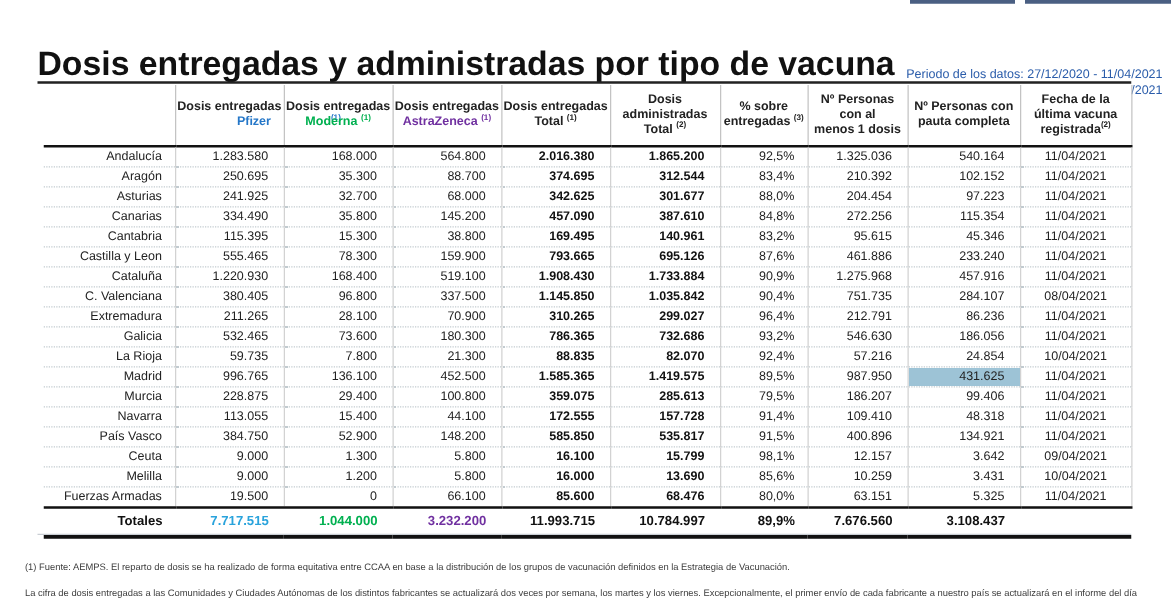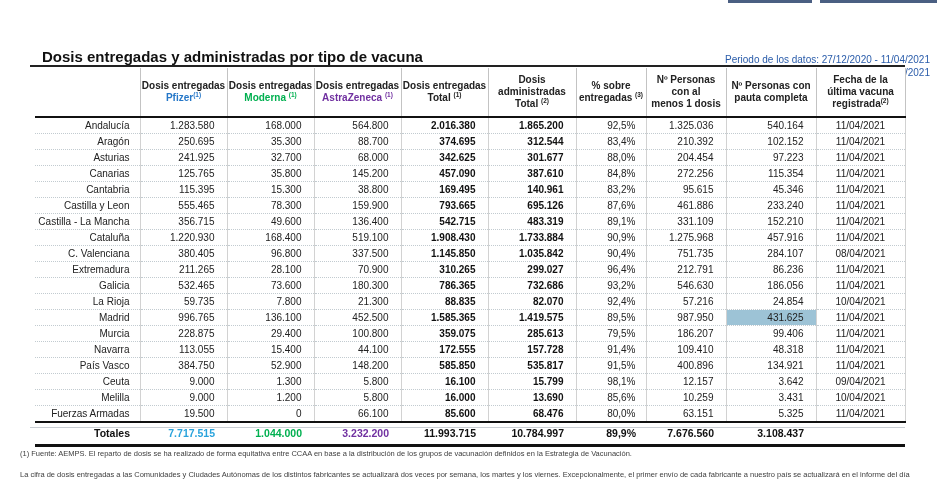--- a/index.html
+++ b/index.html
@@ -8,38 +8,38 @@
     font-family:"Liberation Sans", sans-serif;color:#1a1a1a;
   }
   
   .topbar{position:absolute;top:0;left:0;width:937px;height:34px;}
   .top-left{position:absolute;top:10px;left:8px;font-size:10px;color:var(--blue-note);}
   .top-right{position:absolute;top:6px;right:7px;text-align:right;font-size:10px;color:var(--blue-note);line-height:13px;margin-top:47px;}
   .corner-bar{position:absolute;top:0;height:3px;background:#4a5f82;}
   .corner-bar.b1{left:728px;width:84px;}
   .corner-bar.b2{left:820px;width:117px;}
   
-  .page-title{position:absolute;top:36px;left:30px;font-size:15px;font-weight:bold;color:#111;letter-spacing:0px;margin:12px;}
+  .page-title{position:absolute;top:36px;left:30px;font-size:27px;font-weight:bold;color:#111;letter-spacing:0px;margin:0;}
   .title-rule{position:absolute;top:65px;left:30px;width:875px;height:2px;background:#222;}
   
   table.doses{
     position:absolute;top:68px;left:35px;width:870px;
     border-collapse:collapse;table-layout:fixed;font-size:10px;
   }
   col.w-region{width:105px;} col.w-pfizer{width:87px;} col.w-moderna{width:87px;}
   col.w-az{width:87px;} col.w-tot{width:87px;} col.w-adm{width:88px;}
   col.w-pct{width:70px;} col.w-d1{width:80px;} col.w-pc{width:90px;} col.w-fec{width:89px;}
   thead th{
     height:46px;vertical-align:middle;text-align:center;font-size:10px;font-weight:bold;color:#222;
     border-left:1px solid #c3c3c3;border-bottom:2px solid #111;background:#fff;line-height:12px;
   }
   thead th:first-child{border-left:none;}
   thead th:last-child{border-right:1px solid #c3c3c3;}
   sup{font-size:6.5px;vertical-align:super;line-height:0;}
-  .pfizer{color:var(--pfizer);}
+  .pfizer{color:var(--pfizer);padding-left:48px;}
   .moderna{color:var(--moderna);}
   .az{color:var(--astrazeneca);}
   tbody td{
     height:13px;line-height:13px;vertical-align:middle;white-space:nowrap;overflow:hidden;
     border-left:1px solid #d2d2d2;border-top:1px dotted #c2cbd0;color:#222;
   }
   tbody tr:first-child td{border-top:none;}
   tbody td:first-child{border-left:none;}
   tbody td:last-child{border-right:1px solid #d2d2d2;}
   tfoot td{
@@ -163,21 +163,21 @@
         <td class="c3">68.000</td>
         <td class="c4">342.625</td>
         <td class="c5">301.677</td>
         <td class="c6">88,0%</td>
         <td class="c7">204.454</td>
         <td class="c8">97.223</td>
         <td class="c9">11/04/2021</td>
       </tr>
       <tr>
         <td class="c0">Canarias</td>
-        <td class="c1">125.765</td>
+        <td class="c1">334.490</td>
         <td class="c2">35.800</td>
         <td class="c3">145.200</td>
         <td class="c4">457.090</td>
         <td class="c5">387.610</td>
         <td class="c6">84,8%</td>
         <td class="c7">272.256</td>
         <td class="c8">115.354</td>
         <td class="c9">11/04/2021</td>
       </tr>
       <tr>
@@ -195,32 +195,20 @@
       <tr>
         <td class="c0">Castilla y Leon</td>
         <td class="c1">555.465</td>
         <td class="c2">78.300</td>
         <td class="c3">159.900</td>
         <td class="c4">793.665</td>
         <td class="c5">695.126</td>
         <td class="c6">87,6%</td>
         <td class="c7">461.886</td>
         <td class="c8">233.240</td>
-        <td class="c9">11/04/2021</td>
-      </tr>
-      <tr>
-        <td class="c0">Castilla - La Mancha</td>
-        <td class="c1">356.715</td>
-        <td class="c2">49.600</td>
-        <td class="c3">136.400</td>
-        <td class="c4">542.715</td>
-        <td class="c5">483.319</td>
-        <td class="c6">89,1%</td>
-        <td class="c7">331.109</td>
-        <td class="c8">152.210</td>
         <td class="c9">11/04/2021</td>
       </tr>
       <tr>
         <td class="c0">Cataluña</td>
         <td class="c1">1.220.930</td>
         <td class="c2">168.400</td>
         <td class="c3">519.100</td>
         <td class="c4">1.908.430</td>
         <td class="c5">1.733.884</td>
         <td class="c6">90,9%</td>

